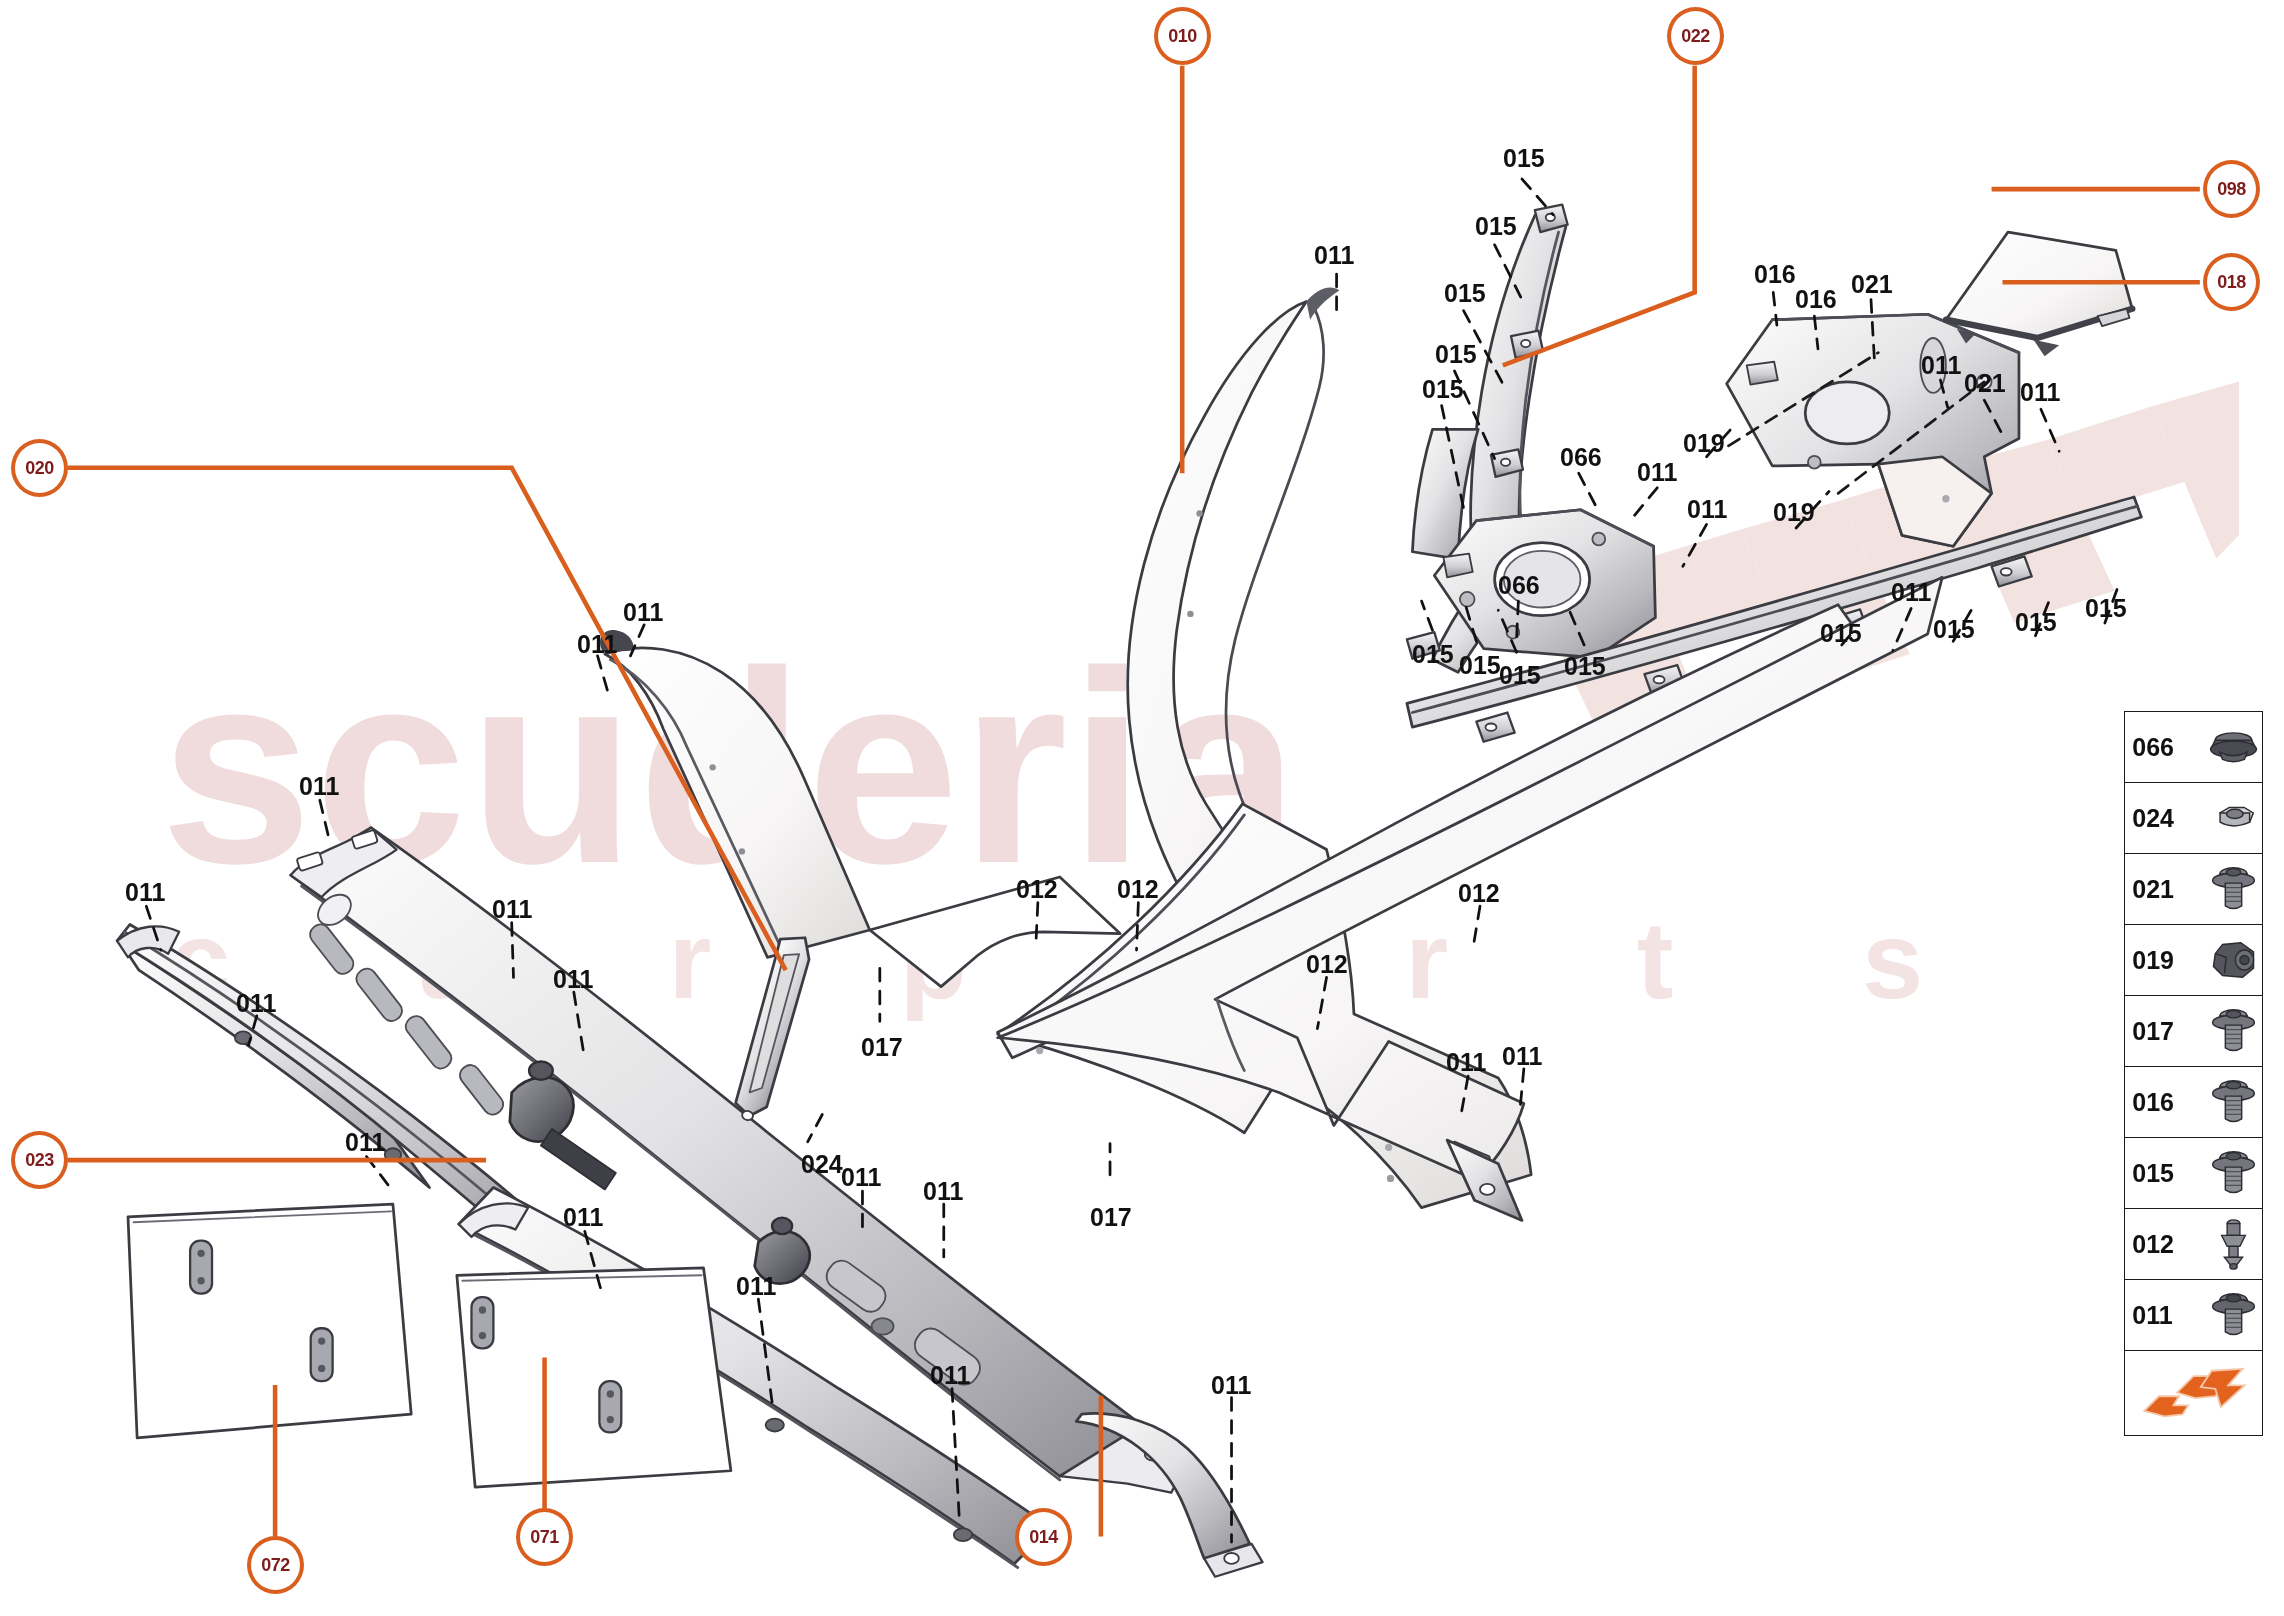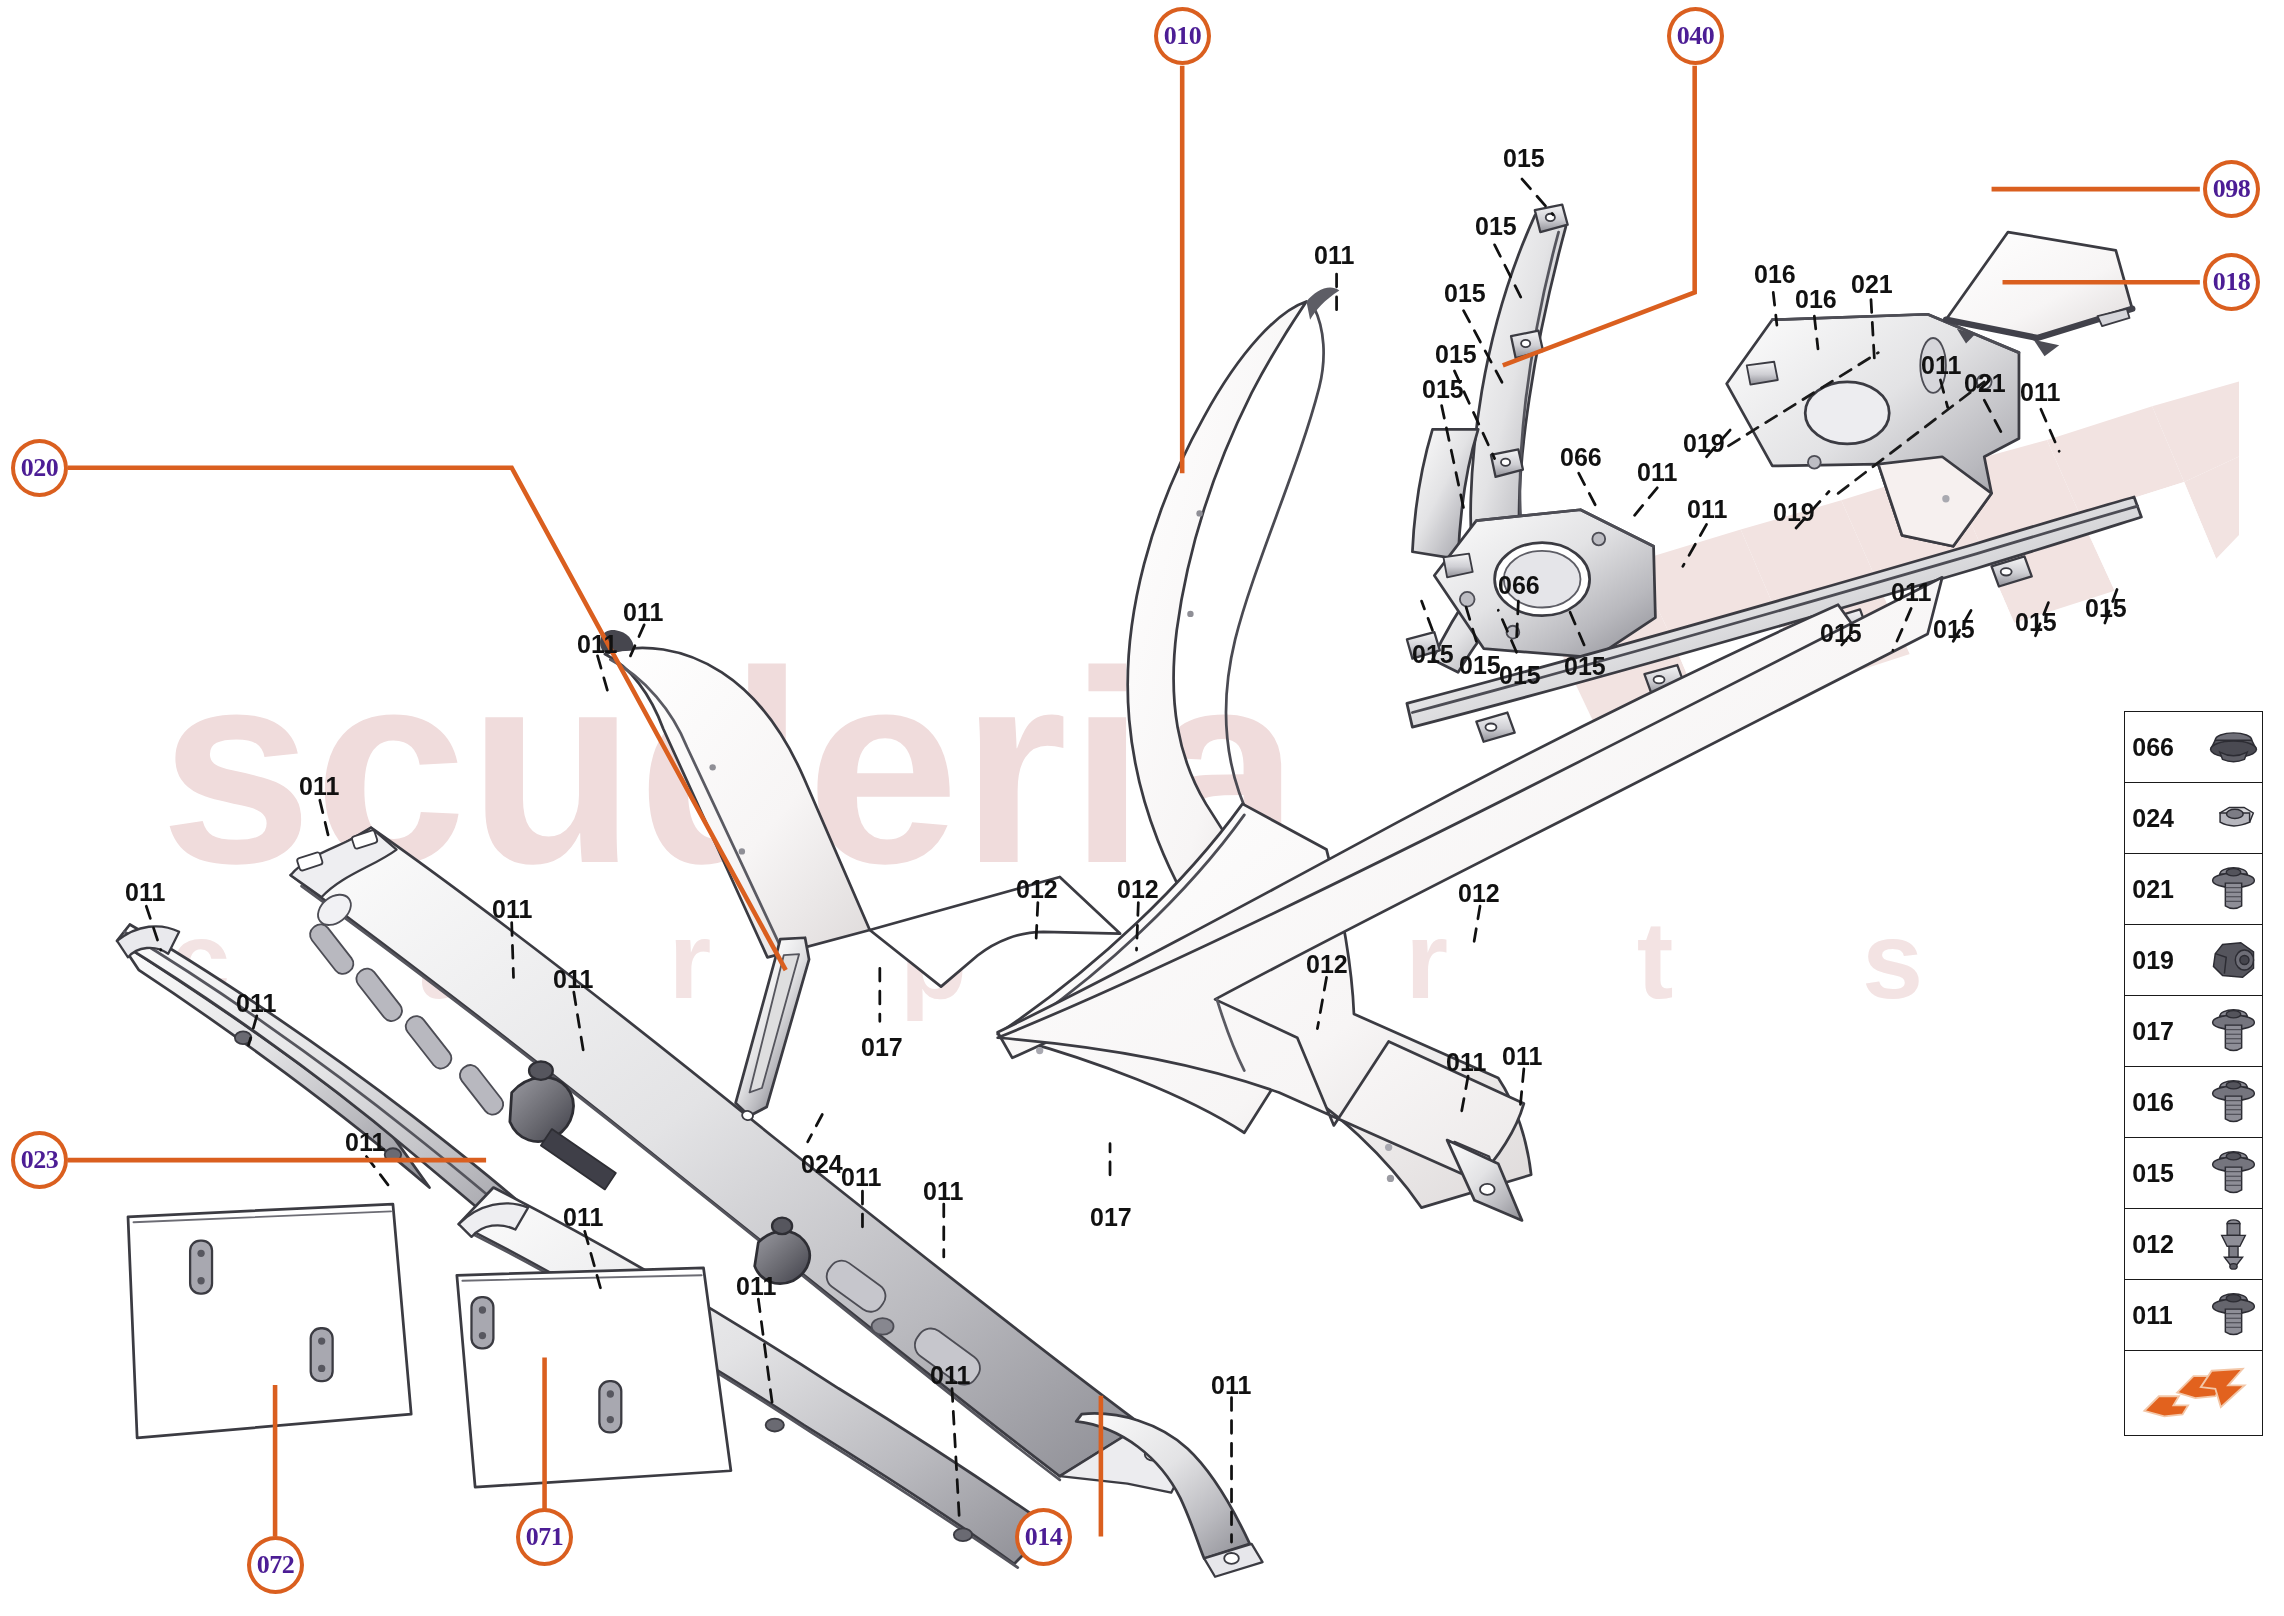--- a/index.html
+++ b/index.html
@@ -17,21 +17,21 @@
       color:#f3e3e3;font-weight:700;letter-spacing:79px;font-family:"Liberation Sans",sans-serif;}
   .wm-flag{position:absolute;left:1535px;top:365px;width:704px;height:384px;
       pointer-events:none;opacity:1;}
 
   
   #art{position:absolute;left:0;top:0;width:2284px;height:1616px;}
 
   
   .bub{position:absolute;width:57px;height:58px;border:4.6px solid #da5f1f;border-radius:50%;
        background:#fff;display:flex;align-items:center;justify-content:center;
-       font-size:26px;font-weight:700;color:#4c1d95;letter-spacing:-0.5px;box-sizing:border-box;font-family:Liberation Serif, serif;}
+       font-size:18px;font-weight:700;color:#7f1d1d;letter-spacing:-0.5px;box-sizing:border-box;}
 
   
   .plbl{position:absolute;font-size:25px;font-weight:700;color:#111;
         letter-spacing:0px;white-space:nowrap;font-family:"Liberation Sans",sans-serif;}
 
   
   #legend{position:absolute;left:2124px;top:711px;width:139px;
           border:1.8px solid #1a1a1a;background:#fff;box-sizing:border-box;}
   .lrow{height:71px;border-bottom:1.8px solid #1a1a1a;display:flex;align-items:center;
         box-sizing:border-box;}
@@ -392,21 +392,21 @@
       <path d="M2408,309 L2192,309"></path>
       <path d="M74,512 L560,512 L860,1062"></path>
       <path d="M74,1270 L532,1270"></path>
       <path d="M301,1682 L301,1516"></path>
       <path d="M596,1682 L596,1486"></path>
       <path d="M1205,1682 L1205,1528"></path>
     </g>
   </svg>
 
   <div class="bub" style="left:1154px;top:7.3px;">010</div>
-  <div class="bub" style="left:1667px;top:7.3px;">040</div>
+  <div class="bub" style="left:1667px;top:7.3px;">022</div>
   <div class="bub" style="left:2203px;top:160px;">098</div>
   <div class="bub" style="left:2203px;top:253px;">018</div>
   <div class="bub" style="left:11px;top:439px;">020</div>
   <div class="bub" style="left:11px;top:1131px;">023</div>
   <div class="bub" style="left:247px;top:1536px;">072</div>
   <div class="bub" style="left:516px;top:1508px;">071</div>
   <div class="bub" style="left:1015px;top:1508px;">014</div>
 
   <div id="plabels">
       <div class="plbl" style="left: 1314px; top: 241px;">011</div>

